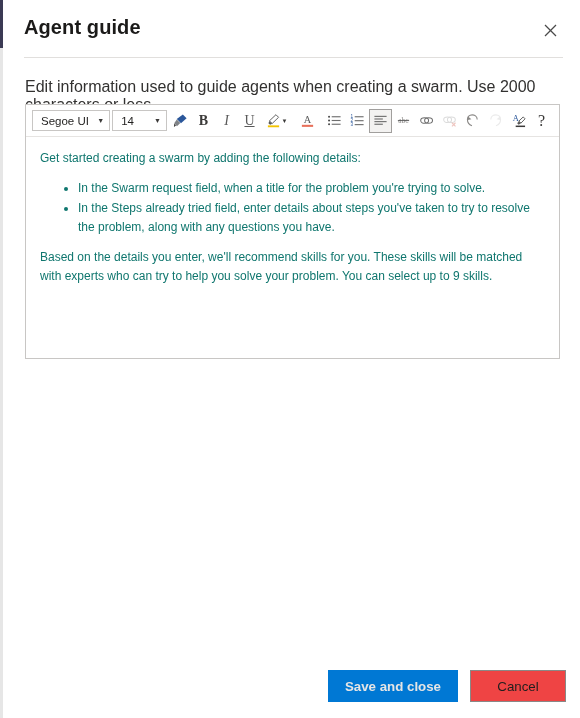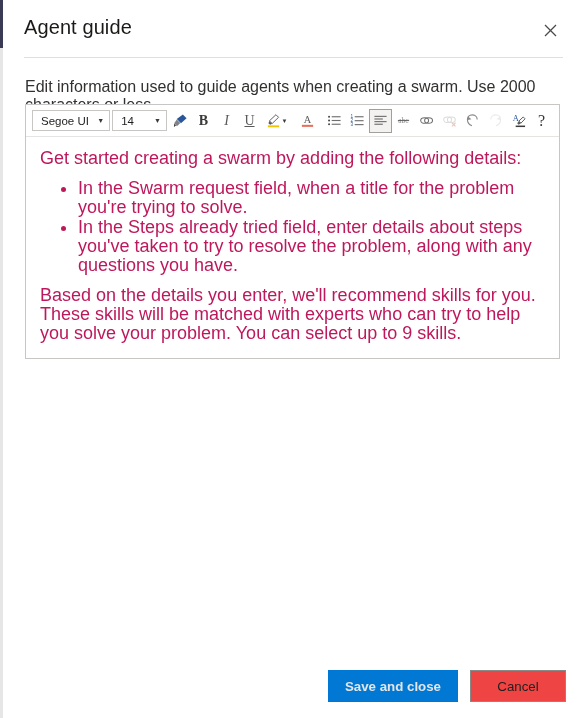--- a/index.html
+++ b/index.html
@@ -42,21 +42,21 @@
   
   .header {
     position: relative;
     height: 58px;
   }
   .dialog-title {
     position: absolute;
     left: 21px;
     top: 16px;
     font-size: 20px;
-    font-weight: 400;
+    font-weight: 700;
     color: #1b1a19;
     letter-spacing: .1px;
   }
   .close-btn {
     position: absolute;
     right: 14px;
     top: 14px;
     width: 32px;
     height: 32px;
     border: none;
@@ -174,23 +174,23 @@
   }
   .mini-caret {
     font-size: 6px;
     margin-left: 1px;
     color: #3b3a39;
   }
 
   
   .editor-body {
     padding: 12px 14px 0 14px;
-    font-size: 18px;
+    font-size: 12px;
     line-height: 19px;
-    color: #be185d;
+    color: #0f766e;
     height: 220px;
     box-sizing: border-box;
     overflow: hidden;
     outline: none;
   }
   .editor-body p { margin: 0 0 11px 0; }
   .editor-body ul {
     margin: 0 0 11px 0;
     padding-left: 38px;
     list-style-type: disc;

